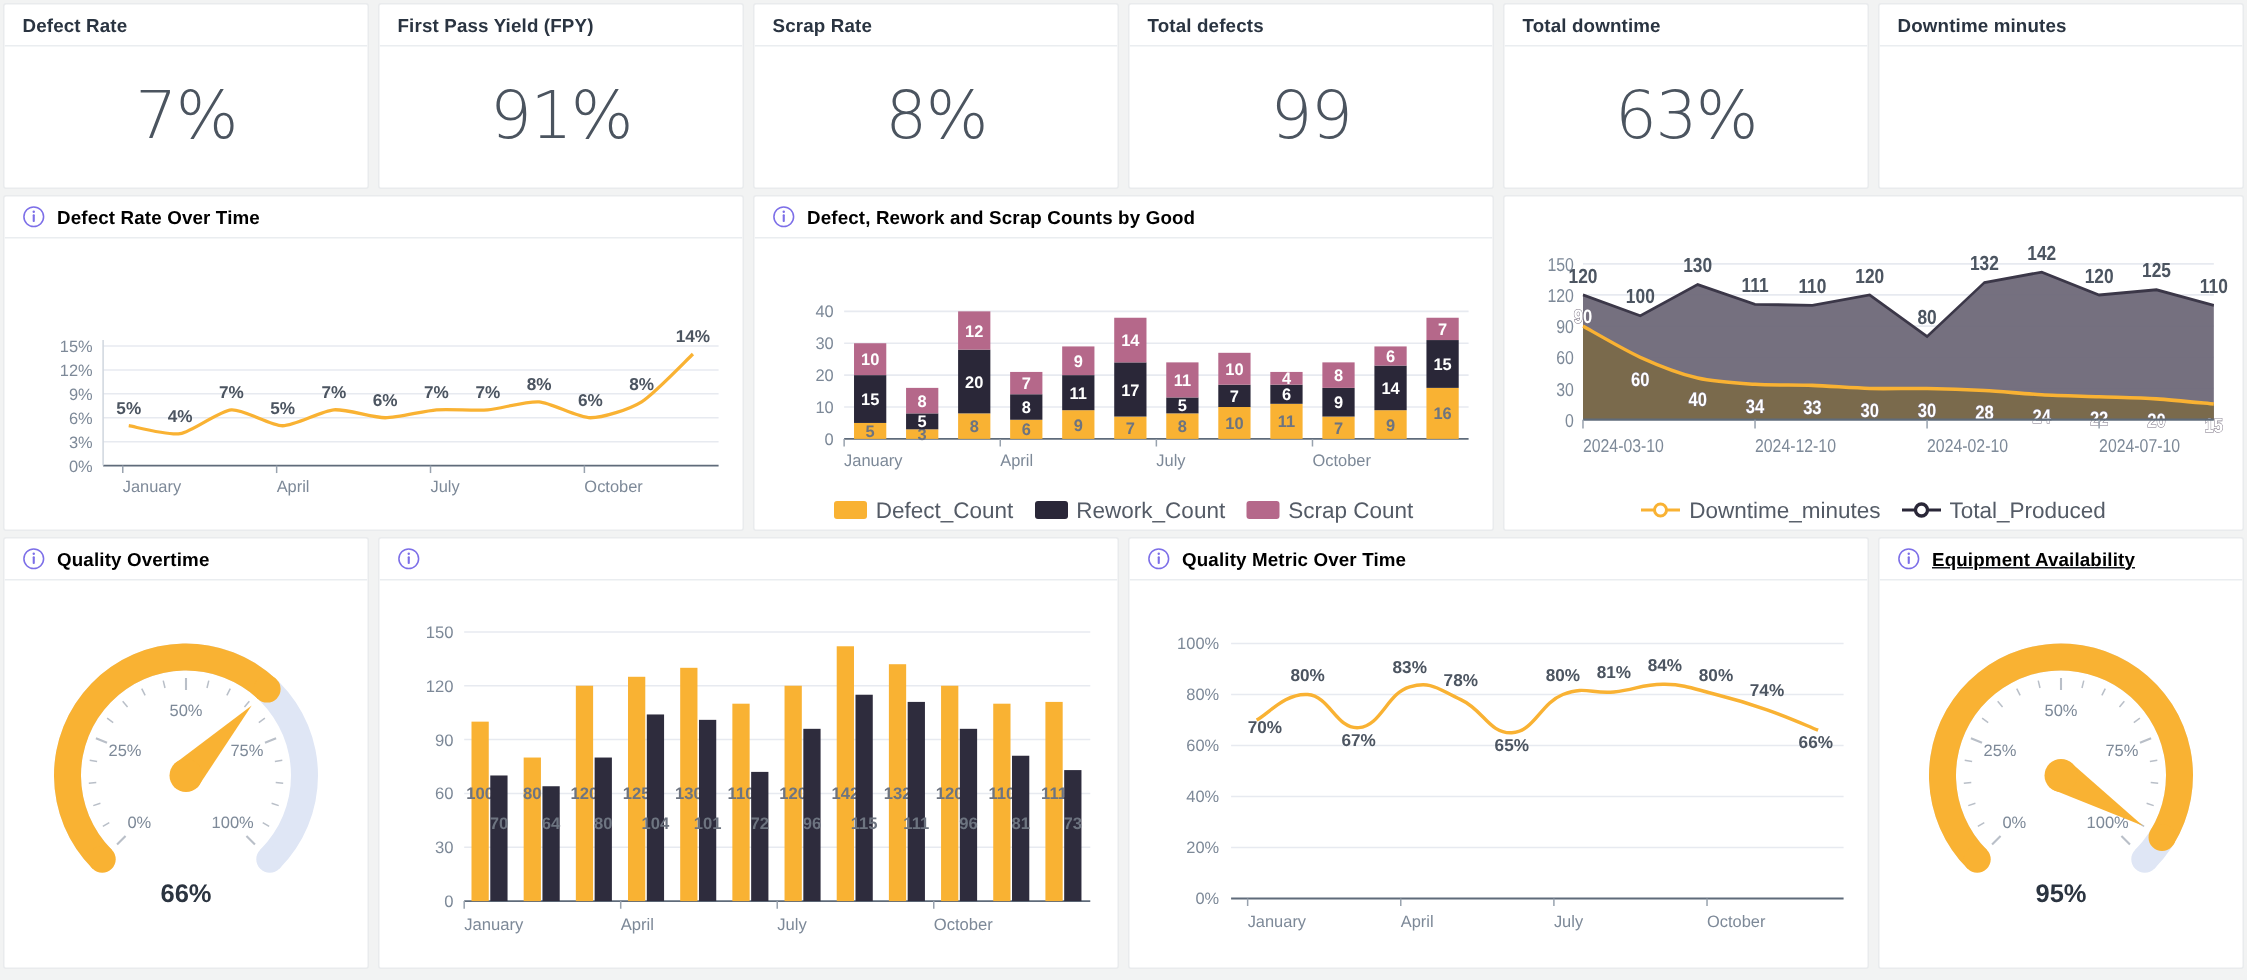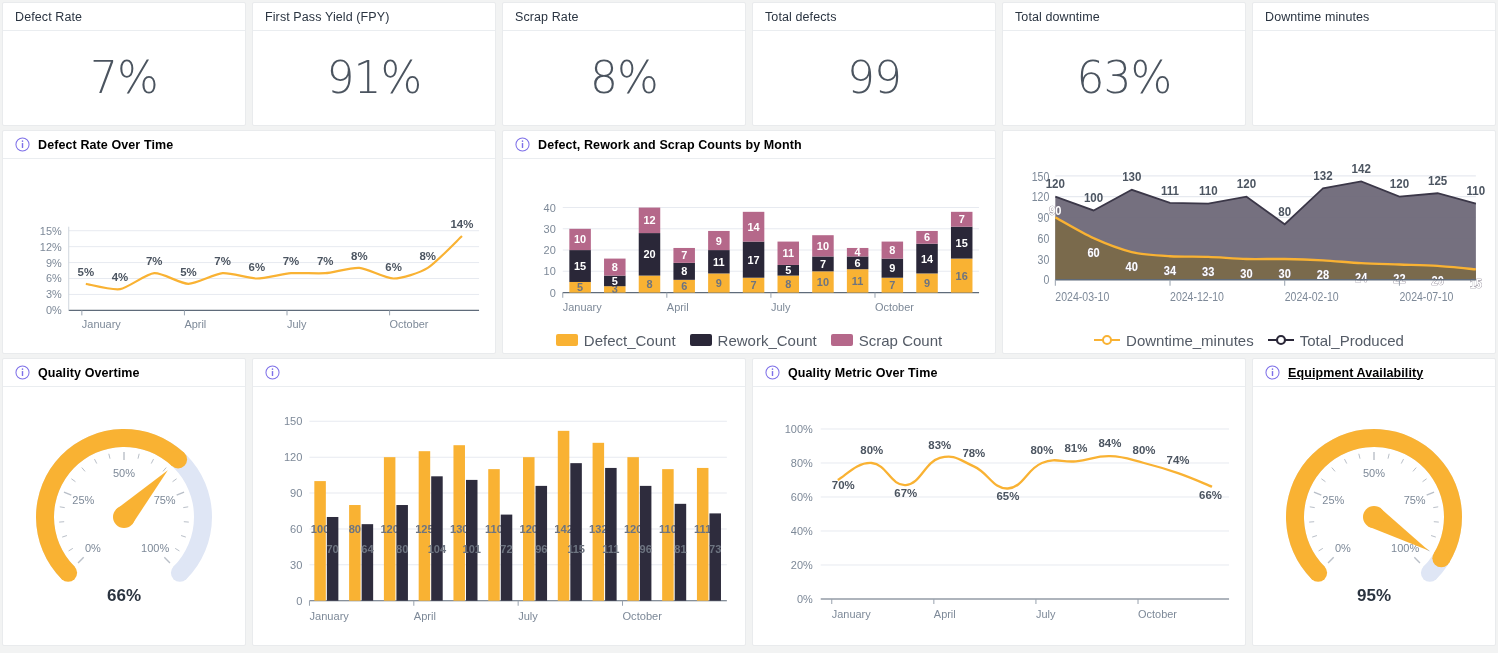--- a/index.html
+++ b/index.html
@@ -25,21 +25,21 @@
     position:relative;
   }
   .card-head {
     height:28px; min-height:28px;
     border-bottom:1px solid #eaedf0;
     display:flex; align-items:center; gap:8px;
     padding:0 12px;
     font-size:12.5px; font-weight:bold; color:#000000;
     letter-spacing:.1px;
   }
-  .kpi-head { font-size:12.5px; font-weight:normal; color:#2a3441; }
+  .kpi-head { font-size:12.5px; font-weight:bold; color:#2a3441; }
   .card-body { flex:1; position:relative; }
 
   .info-icon { width:15px; height:15px; flex:0 0 15px; display:block; }
 
   
   .kpi { flex:1 1 0; }
   .kpi .card-body { display:flex; align-items:center; justify-content:center; }
   .kpi-value { font-size:44px; font-weight:300; color:#4b545f; font-family:"DejaVu Sans", sans-serif; letter-spacing:-1px; line-height:1; }
 
   
@@ -153,21 +153,21 @@
       </div>
     </div>
 
     <div class="card" style="flex:1 1 0;">
       <div class="card-head">
         <svg class="info-icon" viewBox="0 0 16 16">
           <circle cx="8" cy="8" r="7" fill="none" stroke="#7d6fe8" stroke-width="1.1"></circle>
           <circle cx="8" cy="4.4" r="0.85" fill="#7d6fe8"></circle>
           <rect x="7.25" y="6.3" width="1.5" height="5.4" rx="0.6" fill="#7d6fe8"></rect>
         </svg>
-        <span>Defect, Rework and Scrap Counts by Month</span>
+        <span>Defect, Rework and Scrap Counts by Good</span>
       </div>
       <div class="card-body">
         <svg class="plot" id="plot-stacked" viewBox="0 0 494 166" preserveAspectRatio="none">
             <text x="53" y="136" class="axlabel" text-anchor="end">0</text>
             <line x1="60" y1="111" x2="478" y2="111" class="grid"></line>
             <text x="53" y="115" class="axlabel" text-anchor="end">10</text>
             <line x1="60" y1="90" x2="478" y2="90" class="grid"></line>
             <text x="53" y="94" class="axlabel" text-anchor="end">20</text>
             <line x1="60" y1="69" x2="478" y2="69" class="grid"></line>
             <text x="53" y="73" class="axlabel" text-anchor="end">30</text>

